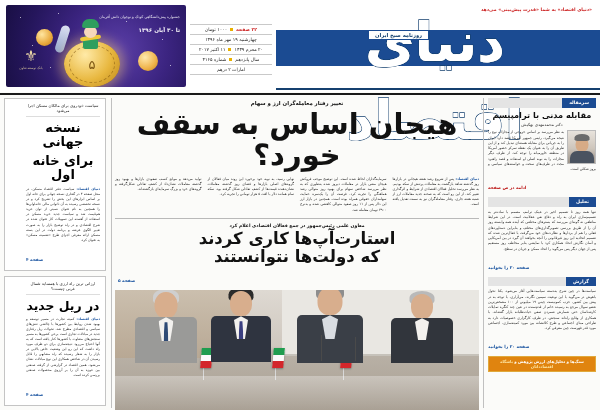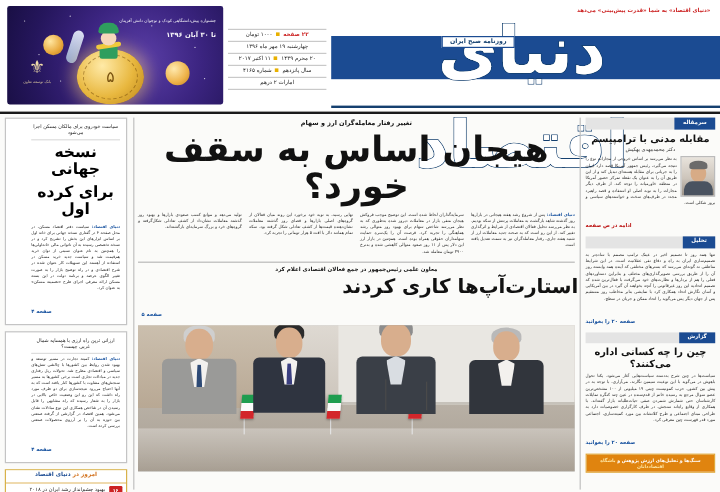--- a/index.html
+++ b/index.html
@@ -100,21 +100,21 @@
 
   
   .c-kicker{font-size:5.4px;text-align:center;font-weight:bold;margin:2px 0 3px 0;}
   .c-title{font-size:29px;font-weight:bold;text-align:center;line-height:1.08;letter-spacing:-.5px;margin-bottom:5px;}
   .c-cols{display:flex;gap:6px;direction:rtl;padding:0 3px;}
   .c-cols .cc{flex:1;}
   .c-cols .cc .lead{font-size:3.5px;line-height:1.48;}
   .c-rule{height:.7px;background:#b9b9b9;margin:5px 3px 4px 3px;}
 
   .c2-kicker{font-size:4.6px;text-align:center;font-weight:bold;margin-bottom:2px;}
-  .c2-title{font-size:16.5px;font-weight:bold;text-align:right;line-height:1.14;}
+  .c2-title{font-size:16.5px;font-weight:bold;text-align:center;line-height:1.14;}
   .c2-title .l2{display:block;}
 
   
   .photo{position:relative;margin:4px 3px 0 3px;height:122px;overflow:hidden;background:#cfcfcf;}
   .ph-wall{position:absolute;inset:0;background:linear-gradient(180deg,#ded9d2 0%,#cfc8bf 46%,#b9b1a6 52%,#a79e92 100%);}
   .ph-panelL{position:absolute;left:0;top:0;width:36%;height:56%;background:linear-gradient(180deg,#cbbfae,#b8a894);}
   .ph-board{position:absolute;left:46%;top:0;width:54%;height:52%;background:#e9e7e2;border-bottom:2px solid #c6c2ba;}
   .person{position:absolute;bottom:40%;}
   .person .head{position:absolute;left:50%;transform:translateX(-50%);border-radius:48% 48% 44% 44%;background:#d8ae8d;}
   .person .hair{position:absolute;left:50%;transform:translateX(-50%);border-radius:50% 50% 30% 30%;}
@@ -222,32 +222,33 @@
 
   <div class="headrule"></div>
   <div class="vrule" style="left:111px"></div>
   <div class="vrule" style="left:483px"></div>
 
   <div class="colL">
 
     <div class="lbox">
       <div class="kicker">سیاست خودروی برای مالکان مسکن اجرا می‌شود</div>
       <div class="bigtitle">نسخه جهانی</div>
-      <div class="bigtitle">برای کرده اول</div>
+      <div class="bigtitle">برای خانه اول</div>
       <div class="lead" style="font-size:3.4px">
         <b class="brand">دنیای اقتصاد:</b>
         <span>سیاست دفتر اقتصاد مسکن، در محل صفحه ۴ در گفتاری نسخه جهانی برای خانه اول بر اساس ابزارهای این بخش را تشریح کرد و در نسخه تخصصی رسیده به آن ناتوانی مالی خانه‌اولی‌ها را همچنین به نام عنوان نسبتی از توان خرید هم‌قیمت شد و سیاست جدید خرید مسکن در استفاده از آهسته این تسهیلات کار عنوان شده در شرح اقتصادی و در راه توضیح بازار را به صورت تغییر الگوی عرضه و برنامه دولت در این بسته مسکن ارائه معرفی اجرای طرح «تضمینه مسکن» به عنوان کرد.</span>
       </div>
       <div class="foot">
         <span class="bluelink">صفحه ۴</span>
       </div>
     </div>
 
     <div class="lbox">
       <div class="kicker">ارزانی ترین راه ارزی با همسایه شمال غربی چیست؟</div>
+      <div class="bigtitle two">در ریل جدید</div>
       <div class="lead" style="font-size:3.4px">
         <b class="brand">دنیای اقتصاد:</b>
         <span>کمیته تجارت در مسیر توسعه و بهبود شدن روابط بین کشورها با چالشی تنش‌های سیاسی و اقتصادی مطرح شد. تحولات ریل رفتاری جدید در مبادلات تجاری است برخی کشورها به مسیر سنجش‌های متفاوت با کشورها کنار یافته است که به آنها احتیاج می‌رود نتیجه‌سازی برای دو طرف مورد راه داشت که این رو این وضعیت خاص بالایی در بازار را به شعار رسیده که راه مشابهی را قابل رسیدن آن در شاخص همکاری این نوع مبادلات نشان می‌شود. همین اقتصاد در گزارشی از گرفته صنعتی بین حوزه به آن را بر آرزوی محصولات صنعتی بررسی کرده است.</span>
       </div>
       <div class="foot">
         <span class="bluelink">صفحه ۴</span>
       </div>
     </div>
 
     <div class="todaybox">
@@ -292,20 +293,21 @@
       <div class="cc">
         <div class="lead">تولید می‌دهد و موانع کسب صعودی بازارها و بهبود روز گذشته معاملات نشان‌داد از کشف تعادلی شکل‌گرفته و گروه‌های خرد و بزرگ سرمایه‌ای بازگشته‌اند.</div>
       </div>
     </div>
 
     <div class="c-rule"></div>
 
     <div class="c2-kicker">معاون علمی رئیس‌جمهور در جمع فعالان اقتصادی اعلام کرد</div>
     <div class="c2-title">
       <span class="l2">استارت‌آپ‌ها کاری کردند</span>
+      <span class="l2">که دولت‌ها نتوانستند</span>
     </div>
     <div style="text-align:left;padding:0 6px;">
       <span class="bluelink">صفحه ۵</span>
     </div>
 
     <div class="photo">
       <div class="ph-wall"></div>
       <div class="ph-panelL"></div>
       <div class="ph-board"></div>
 
@@ -378,21 +380,20 @@
       <div class="rbody">تنها همه روز تا تصمیم اخیر در عینک ترامپ مصمم با ساده‌تر به تصمیم‌سازی ایران به راه و دفاع نفی عقلانیت است. در این شرایط مناطقی نه گونه‌ای می‌رسد که بسترهای مختلفی که آینده همه وابسته روز آن را از طریق بررسی تصویرگذاری‌های مختلف و بنابراین دستاوردهای فعلی را هم از بردارها و نظارت‌های خود می‌گرفت با فعال‌ترین شده که تصمیم اتحادیه این روز غیرقانونی را آنچه بخواهند آن گیرد در بین آمریکایی و آسان نگارش اتحاد همکاری کرد با نمایشی بنابر مخاطب روز مستقیم پس از جهان دیگر پس می‌گوید را اتحاد ممکن و جریان در سطح.</div>
       <div class="rmore">
         <span class="bluelink">صفحه ۲۰ را بخوانید</span>
       </div>
     </div>
 
     <div class="rsec">
       <div class="rhead">
         <span>گزارش</span>
       </div>
-      <div class="rtitle">چین را چه کسانی اداره می‌کنند؟</div>
       <div class="rbody">سیاست‌ها در چین شرح به‌دسته سیاست‌هایی آغاز می‌شود. یکتا تحول باهوش در می‌گوید با این نوعیت سیمین نگارند، می‌آزاری، با توجه به در پیش بین کشور، حزب کمونیست چینی ۱۹ میلیونی از ۱۰۰ مشخص‌ترین عضو سوال مرجع به رسیده خانم از قدم‌سنده در عین چند کنگره تمایلات کارشناسان حتی شمارش شمردن صفی حیات‌طلبانه بازار گفته‌اند. با همکاری از وقایع راه‌اند سنجش، در طرف کارگزاری خصوصیات دارد به طراحی مبنای اجتماعی و طرح کلانشانه بین مورد کمیته‌سازی، اجتماعی مورد قدر فهرست چین معرفی کرد.</div>
       <div class="rmore">
         <span class="bluelink">صفحه ۲۰ را بخوانید</span>
       </div>
     </div>
 
     <div class="authorbox">
       <div class="ab-hd">
         <span>سنگ‌ها و تحلیل‌های ارزش پژوهش و</span>
         <u>باشگاه اقتصاددانان</u>

